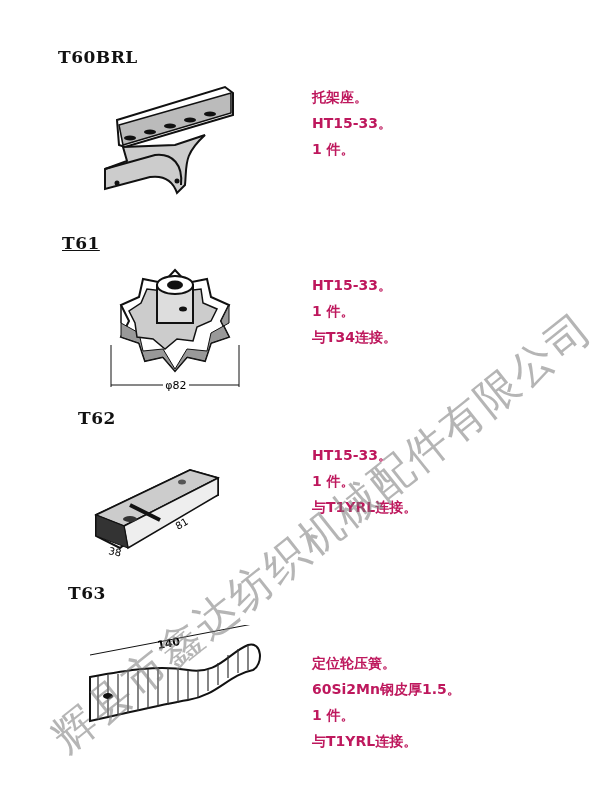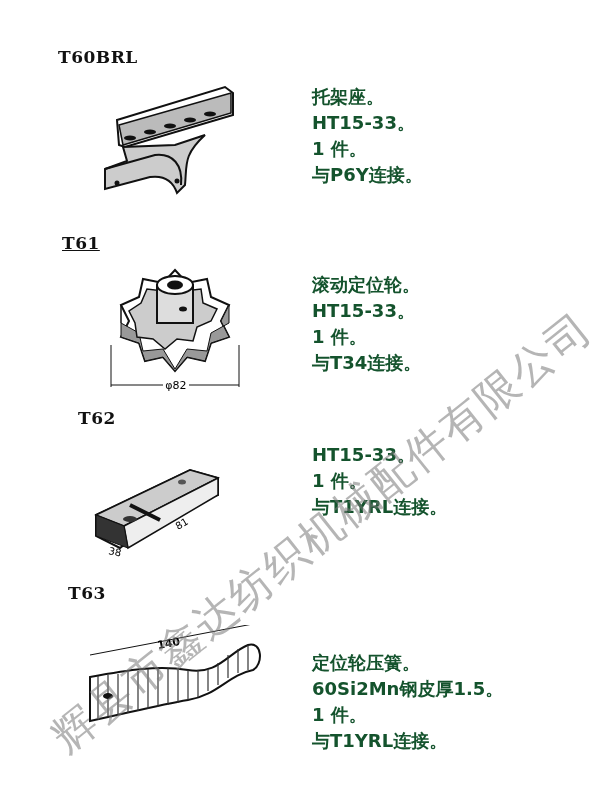--- a/index.html
+++ b/index.html
@@ -1,19 +1,19 @@
 <!DOCTYPE html>
 <html><head>
 <meta charset="utf-8">
 <style>
   html, body { margin:0; padding:0; }
   body { width:600px; height:800px; background:#ffffff; position:relative; overflow:hidden;
          font-family: "DejaVu Serif", serif; color:#111; }
   .code { position:absolute; font-family:"DejaVu Serif", serif; font-weight:bold; font-size:17px; letter-spacing:0.5px; }
-  .spec { position:absolute; font-family:"DejaVu Sans", sans-serif; font-weight:bold; font-size:18px; line-height:26px; color:#14532d; }
+  .spec { position:absolute; font-family:"DejaVu Sans", sans-serif; font-weight:bold; font-size:14px; line-height:26px; color:#be185d; }
   .spec div { white-space:nowrap; }
   .fig { position:absolute; }
   .watermark { position:absolute; left:28px; top:508px; transform-origin:0 0; transform:rotate(-38.5deg);
                font-family:"DejaVu Serif", serif; font-size:43px; color:rgba(120,120,120,0.55);
                letter-spacing:2px; white-space:nowrap; font-weight:normal; }
 </style>
 </head>
 <body>
 
 <div class="code" style="left:58px;top:47px;">T60BRL</div>
@@ -29,40 +29,38 @@
     </g>
   <path d="M28,62 L32,76 L10,84 L10,104 L55,92 C70,90 78,96 82,108 L90,100 C92,80 88,70 110,50 L80,60 Z" fill="#ccc" stroke="#111" stroke-width="2"></path>
   <path d="M10,84 L60,70 C78,68 88,80 86,100" fill="none" stroke="#111" stroke-width="2"></path>
   <circle cx="22" cy="98" r="2.5" fill="#111"></circle>
     <circle cx="82" cy="96" r="2.5" fill="#111"></circle>
 </svg>
 <div class="spec" style="left:312px;top:84px;">
   <div>托架座。</div>
   <div>HT15-33。</div>
   <div>1 件。</div>
-  <div>与P6Y连接。</div>
 </div>
 
 <div class="code" style="left:62px;top:233px;text-decoration:underline;">T61</div>
 <svg class="fig" style="left:105px;top:265px;" width="140" height="130" viewBox="0 0 140 130">
   <polygon points="70,5 82,18 102,14 106,32 124,40 116,56 124,72 106,78 100,96 82,92 70,106 58,92 40,96 34,78 16,72 24,56 16,40 34,32 38,14 58,18" fill="#fff" stroke="#111" stroke-width="2"></polygon>
   <polygon points="16,40 16,58 34,68 38,86 58,84 70,104 82,84 102,86 106,68 124,58 124,40 116,56 124,72 106,78 100,96 82,92 70,106 58,92 40,96 34,78 16,72" fill="#999" stroke="#111" stroke-width="1"></polygon>
   <polygon points="70,14 80,26 96,24 98,38 112,44 106,56 92,62 88,76 72,74 60,84 48,74 32,72 30,58 24,46 36,38 42,24 58,26" fill="#ccc" stroke="#111" stroke-width="1.5"></polygon>
   <rect x="52" y="20" width="36" height="38" fill="#ddd" stroke="#111" stroke-width="2"></rect>
   <ellipse cx="70" cy="20" rx="18" ry="9" fill="#fff" stroke="#111" stroke-width="2"></ellipse>
   <ellipse cx="70" cy="20" rx="8" ry="4.5" fill="#111"></ellipse>
   <ellipse cx="78" cy="44" rx="4" ry="2.5" fill="#111"></ellipse>
   <line x1="6" y1="80" x2="6" y2="122" stroke="#111"></line>
     <line x1="134" y1="80" x2="134" y2="122" stroke="#111"></line>
   <line x1="6" y1="120" x2="58" y2="120" stroke="#111"></line>
     <line x1="84" y1="120" x2="134" y2="120" stroke="#111"></line>
   <text x="71" y="124" font-size="11" text-anchor="middle" font-family="DejaVu Sans, sans-serif">φ82</text>
 </svg>
 <div class="spec" style="left:312px;top:272px;">
-  <div>滚动定位轮。</div>
   <div>HT15-33。</div>
   <div>1 件。</div>
   <div>与T34连接。</div>
 </div>
 
 <div class="code" style="left:62px;top:408px;margin-left:16px;">T62</div>
 <svg class="fig" style="left:90px;top:450px;" width="160" height="115" viewBox="0 0 160 115">
   <polygon points="6,65 100,20 128,28 128,45 110,50 40,90 30,98 6,86" fill="#fff" stroke="#111" stroke-width="2"></polygon>
   <polygon points="6,65 100,20 128,28 34,76" fill="#ccc" stroke="#111" stroke-width="1.5"></polygon>
   <polygon points="34,76 128,28 128,45 38,98" fill="#eee" stroke="#111" stroke-width="1.5"></polygon>

